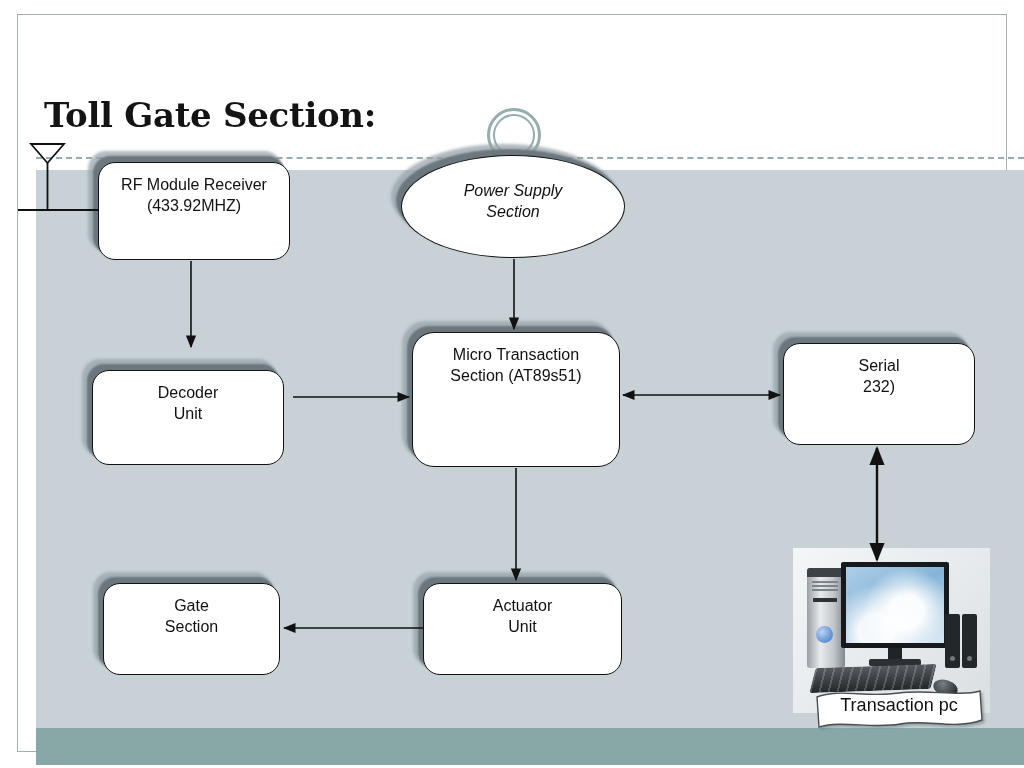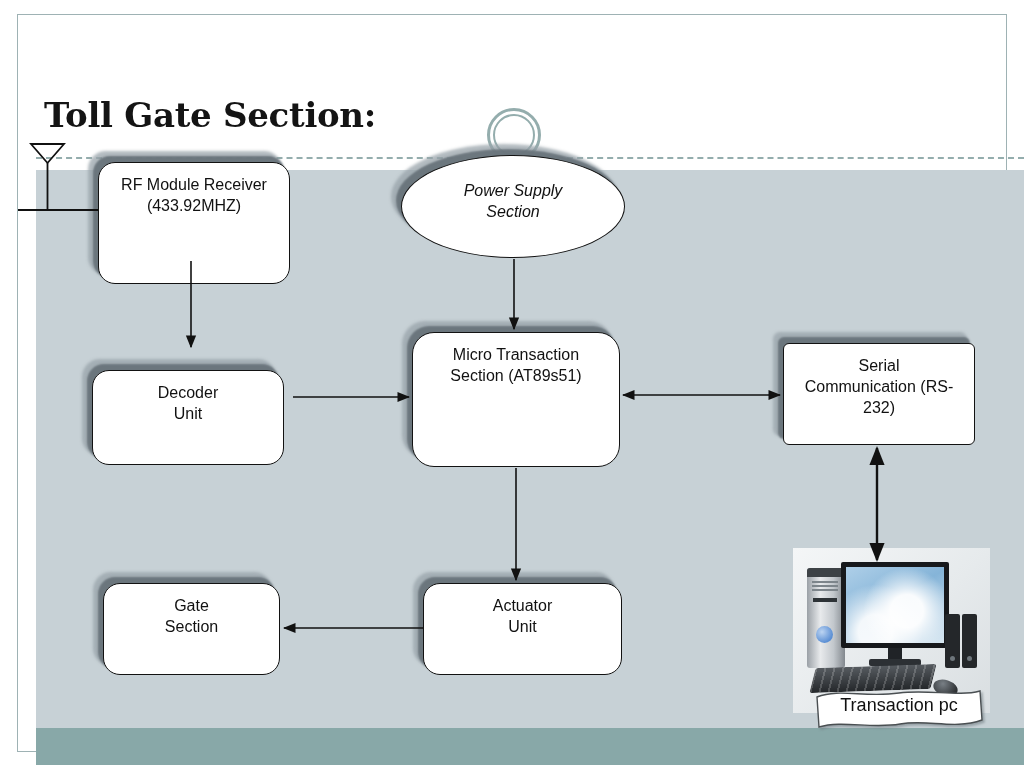--- a/index.html
+++ b/index.html
@@ -72,43 +72,42 @@
     <div class="footer-band"></div>
     <div class="dashed-rule"></div>
   </div>
 
   <div class="ornament">
     <div class="inner"></div>
   </div>
 
   <div class="page-title">Toll Gate Section:</div>
 
-  <div class="node" style="left:98px;top:162px;width:192px;height:122px;">
+  <div class="node" style="left:98px;top:162px;width:192px;height:98px;">
     <div class="node-line">RF Module Receiver</div>
     <div class="node-line">(433.92MHZ)</div>
   </div>
 
   <div class="node ellipse" style="left:401px;top:155px;width:224px;height:103px;">
     <div class="node-line">Power Supply</div>
     <div class="node-line">Section</div>
   </div>
 
   <div class="node" style="left:92px;top:350px;width:192px;height:95px;margin-top:20px;">
     <div class="node-line">Decoder</div>
     <div class="node-line">Unit</div>
   </div>
 
   <div class="node" style="left:412px;top:332px;width:208px;height:135px;border-radius:22px;">
     <div class="node-line">Micro Transaction</div>
     <div class="node-line">Section (AT89s51)</div>
   </div>
 
-  <div class="node" style="left:783px;top:343px;width:192px;height:102px;border-radius:6px;">
+  <div class="node" style="left:783px;top:343px;width:192px;height:102px;">
     <div class="node-line">Serial</div>
-    <div class="node-line">Communication (RS-</div>
     <div class="node-line">232)</div>
   </div>
 
   <div class="node" style="left:103px;top:583px;width:177px;height:92px;">
     <div class="node-line">Gate</div>
     <div class="node-line">Section</div>
   </div>
 
   <div class="node" style="left:423px;top:583px;width:199px;height:92px;">
     <div class="node-line">Actuator</div>

